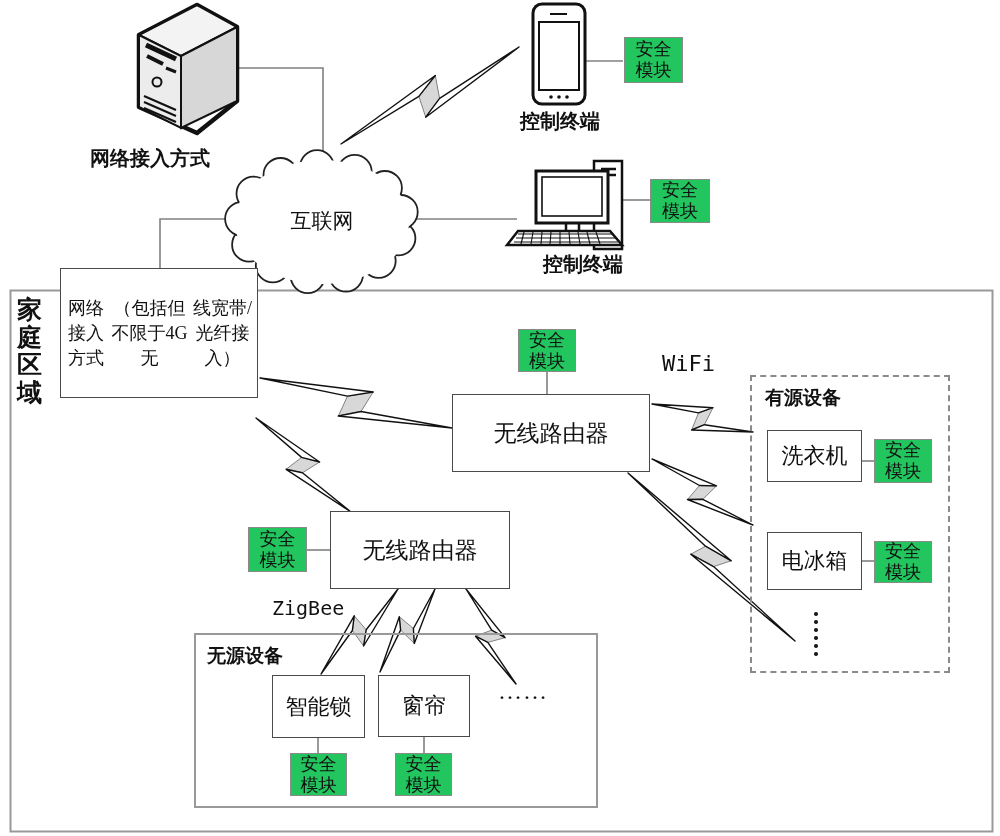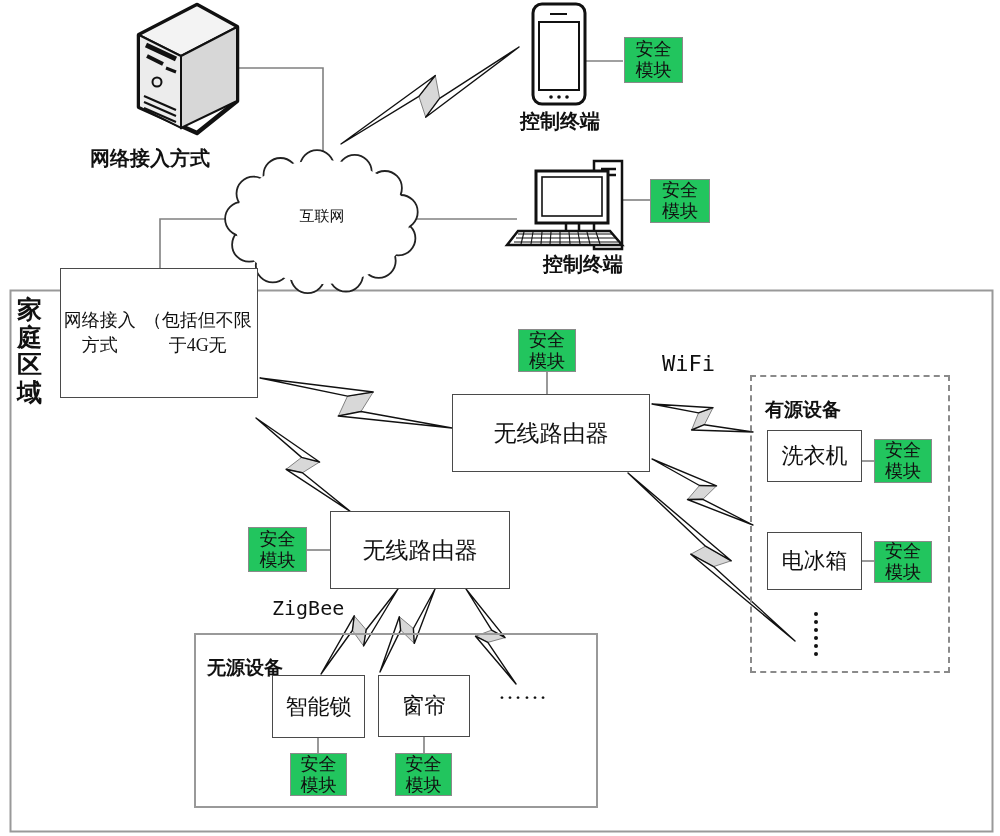--- a/index.html
+++ b/index.html
@@ -6,21 +6,21 @@
   #stage{position:relative;width:1000px;height:836px;background:#ffffff;overflow:hidden;
          font-family:"Liberation Serif","DejaVu Serif",serif;color:#111;}
   #wires{position:absolute;left:0;top:0;width:1000px;height:836px;}
   .box{position:absolute;background:#ffffff;border:1.6px solid #4a4a4a;
        display:flex;align-items:center;justify-content:center;text-align:center;box-sizing:border-box;}
   .secbox{position:absolute;background:#22c55e;border:1.4px solid #8a8a8a;
           display:flex;flex-direction:column;align-items:center;justify-content:center;
           font-size:18px;line-height:21px;box-sizing:border-box;}
   .caption{position:absolute;text-align:center;font-size:20px;white-space:nowrap;}
   .groupbox{position:absolute;box-sizing:border-box;background:transparent;}
-  .grouptitle{position:absolute;font-size:19px;font-weight:bold;white-space:nowrap;margin-top:12px;}
+  .grouptitle{position:absolute;font-size:19px;font-weight:bold;white-space:nowrap;}
   .mono{font-family:"DejaVu Sans Mono","Liberation Mono",monospace;}
   .vdots{position:absolute;display:flex;flex-direction:column;gap:4px;}
   .vdots i{width:4px;height:4px;border-radius:50%;background:#111;display:block;}
   .region-label{position:absolute;width:27px;font-size:25px;font-weight:bold;
                 line-height:27.5px;word-break:break-all;text-align:center;}
   .accessbox{flex-direction:row;font-size:18px;line-height:25px;}
   .routerbox{font-size:23px;}
   .devbox{font-size:22px;}
   .hdots{position:absolute;font-size:24px;letter-spacing:1px;white-space:nowrap;}
 </style>
@@ -138,41 +138,42 @@
           <line x1="569" y1="232" x2="570" y2="244"></line>
         <line x1="578" y1="232" x2="580" y2="244"></line>
           <line x1="587" y1="232" x2="590" y2="244"></line>
           <line x1="596" y1="232" x2="600" y2="244"></line>
       </g>
     </g>
   </svg>
 
   <div class="caption" style="left:75px;top:145px;width:150px;font-weight:bold;">网络接入方式</div>
 
-  <div class="caption" style="left:272px;top:207px;width:100px;font-size:15px;">互联网</div>
+  <div class="caption" style="left:272px;top:207px;width:100px;font-size:21px;">互联网</div>
 
   <div class="caption" style="left:505px;top:108px;width:110px;font-weight:bold;">控制终端</div>
 
   <div class="secbox" style="left:624px;top:37px;width:59px;height:46px;">
     <span>安全</span>
     <span>模块</span>
   </div>
 
   <div class="caption" style="left:528px;top:251px;width:110px;font-weight:bold;">控制终端</div>
 
   <div class="secbox" style="left:650px;top:179px;width:60px;height:44px;">
     <span>安全</span>
     <span>模块</span>
   </div>
 
   <div class="region-label" style="left:16px;top:296px;">家庭区域</div>
 
   <div class="box accessbox" style="left:60px;top:268px;width:198px;height:130px;">
     <span>网络接入方式</span>
     <span>（包括但不限于4G无</span>
+    <span>线宽带/光纤接入）</span>
   </div>
 
   <div class="box routerbox" style="left:452px;top:394px;width:198px;height:78px;">无线路由器</div>
 
   <div class="secbox" style="left:518px;top:329px;width:58px;height:43px;">
     <span>安全</span>
     <span>模块</span>
   </div>
 
   <div class="caption mono" style="left:662px;top:351px;font-size:22px;">WiFi</div>

